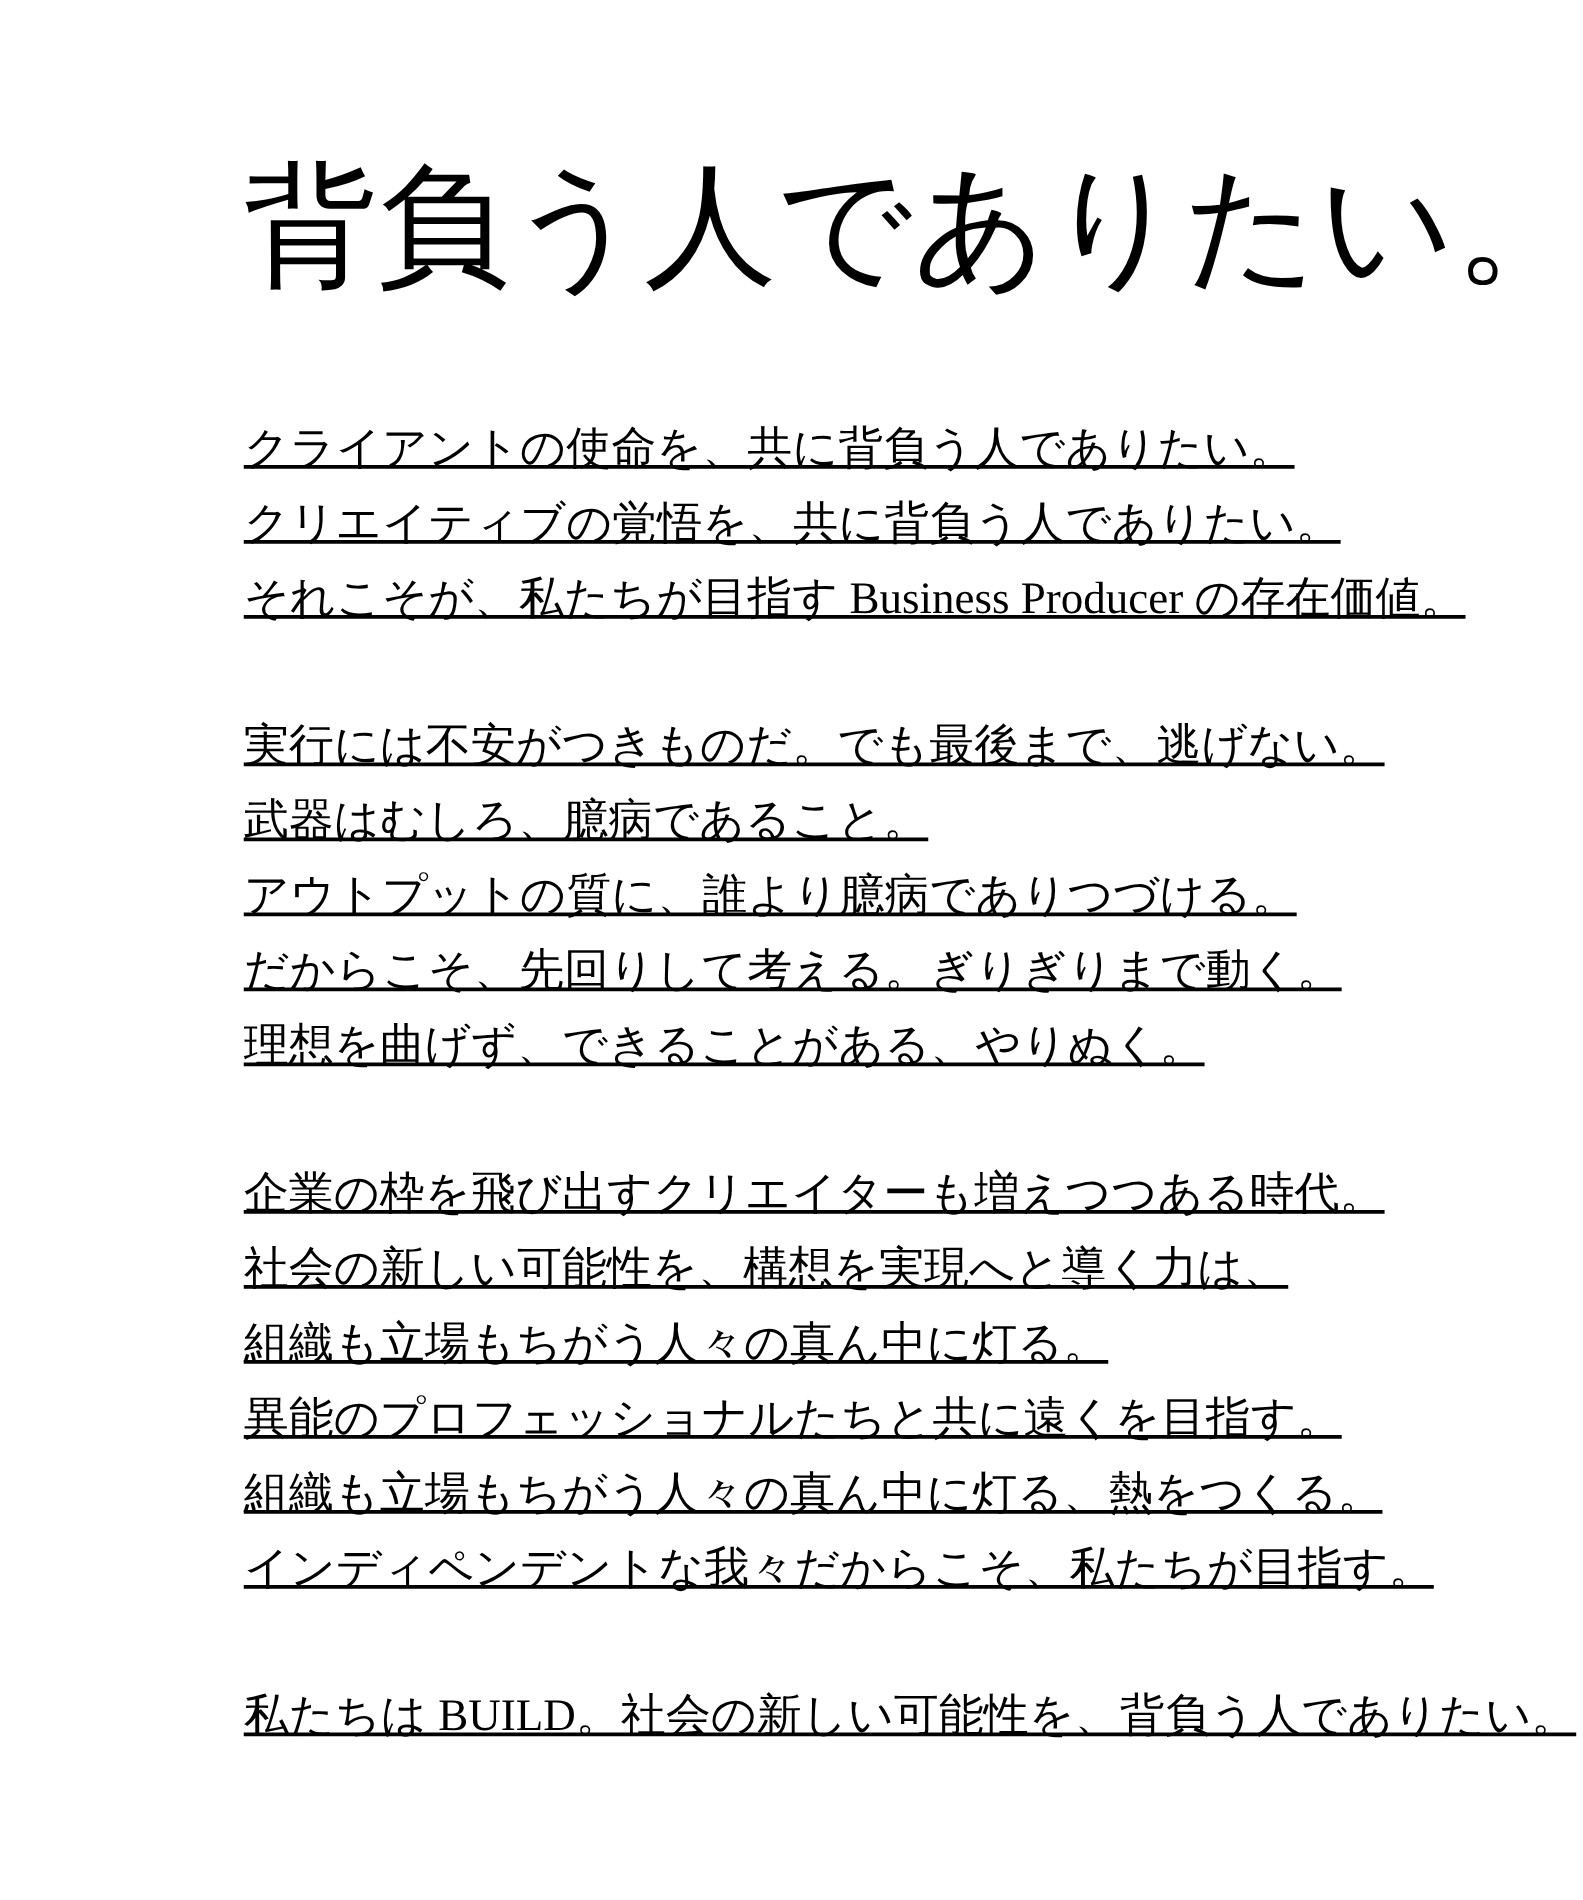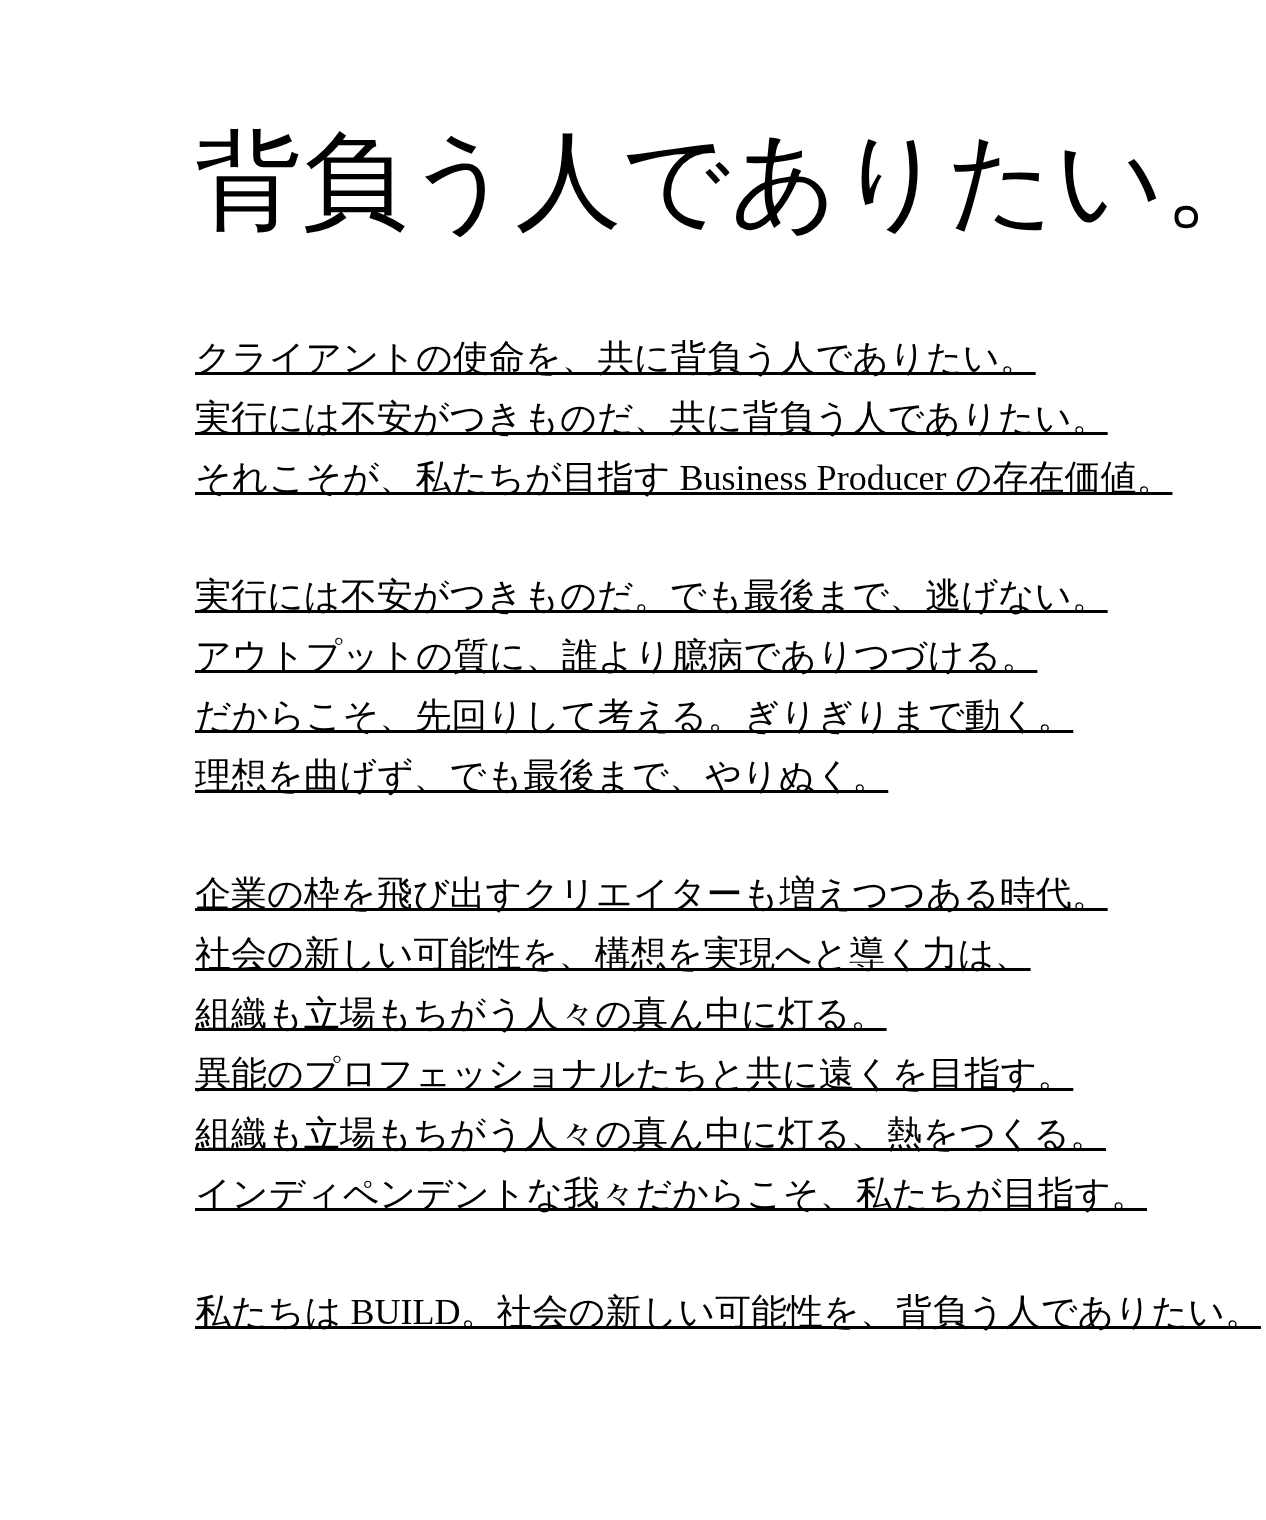--- a/index.html
+++ b/index.html
@@ -47,29 +47,30 @@
 </style>
 </head>
 <body>
 
 <div class="page">
 
   <h1 class="title">背負う人でありたい。</h1>
 
   <div class="paragraph first">
     <div class="line">クライアントの使命を、共に背負う人でありたい。</div>
-    <div class="line">実行には不安がつきものだ、共に背負う人でありたい。</div>
+    <div class="line">クリエイティブの覚悟を、共に背負う人でありたい。</div>
     <div class="line">それこそが、私たちが目指す Business Producer の存在価値。</div>
   </div>
 
   <div class="paragraph">
     <div class="line">実行には不安がつきものだ。でも最後まで、逃げない。</div>
+    <div class="line">武器はむしろ、臆病であること。</div>
     <div class="line">アウトプットの質に、誰より臆病でありつづける。</div>
     <div class="line">だからこそ、先回りして考える。ぎりぎりまで動く。</div>
-    <div class="line">理想を曲げず、でも最後まで、やりぬく。</div>
+    <div class="line">理想を曲げず、できることがある、やりぬく。</div>
   </div>
 
   <div class="paragraph">
     <div class="line">企業の枠を飛び出すクリエイターも増えつつある時代。</div>
     <div class="line">社会の新しい可能性を、構想を実現へと導く力は、</div>
     <div class="line">組織も立場もちがう人々の真ん中に灯る。</div>
     <div class="line">異能のプロフェッショナルたちと共に遠くを目指す。</div>
     <div class="line">組織も立場もちがう人々の真ん中に灯る、熱をつくる。</div>
     <div class="line">インディペンデントな我々だからこそ、私たちが目指す。</div>
   </div>

